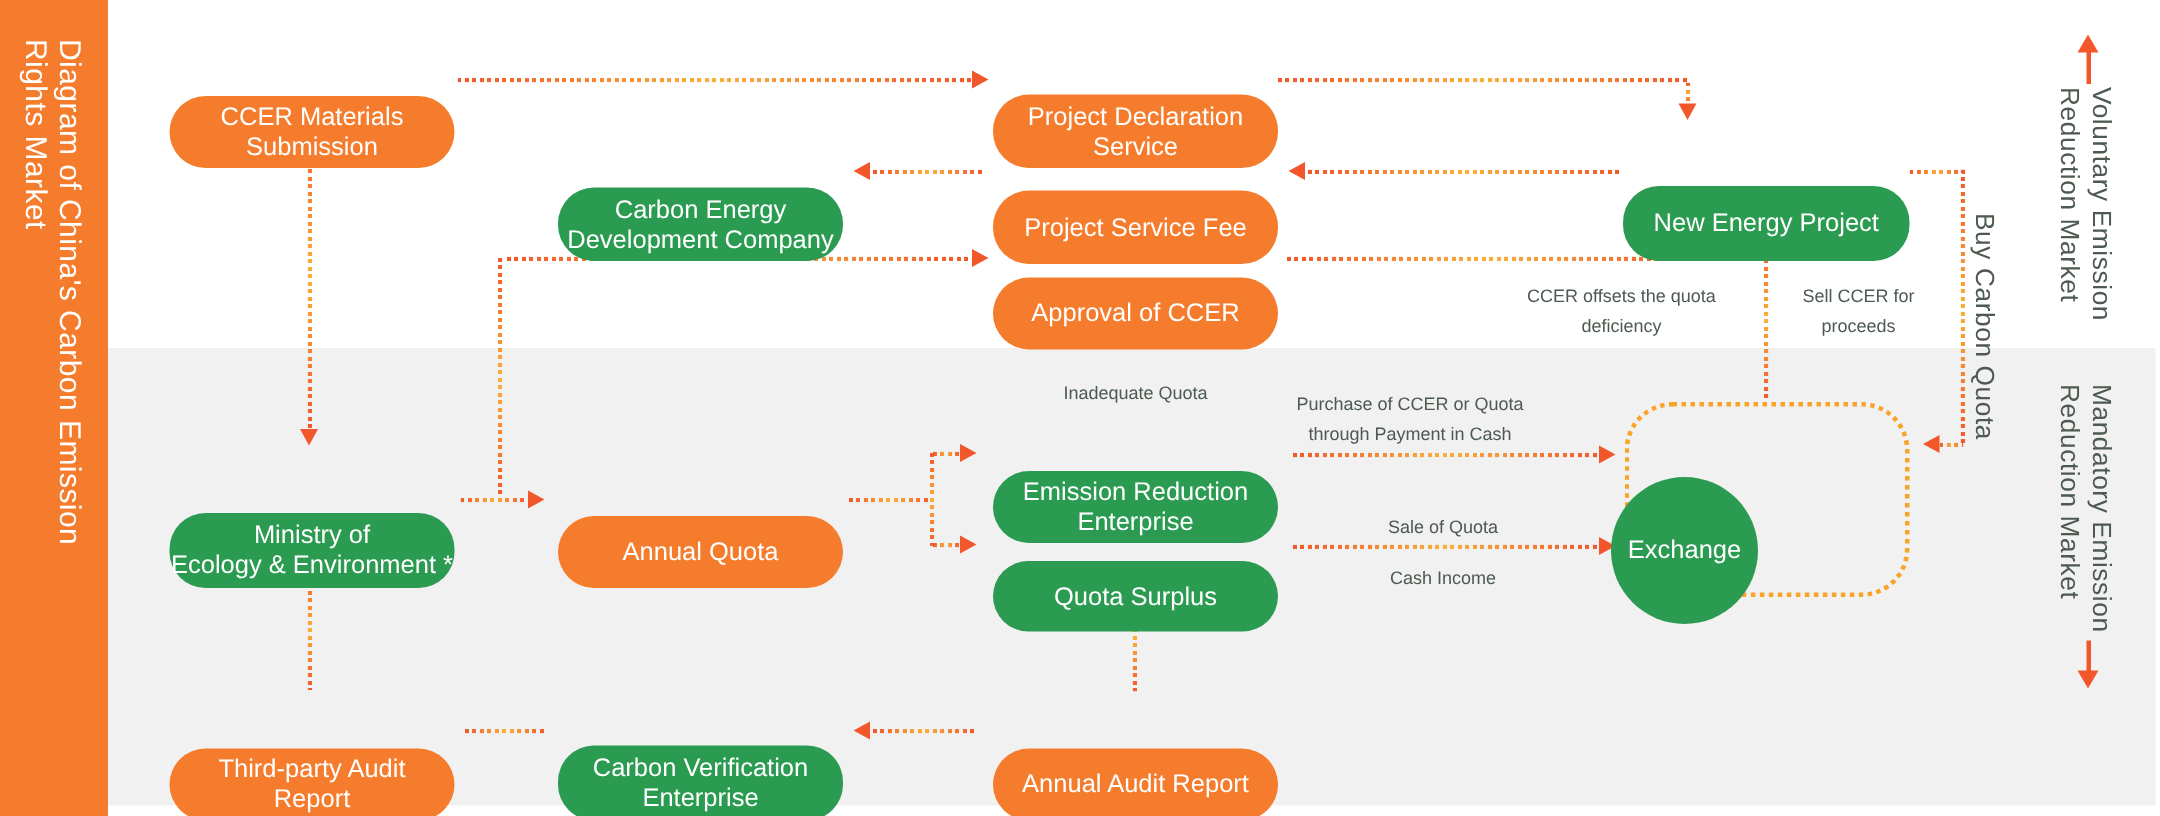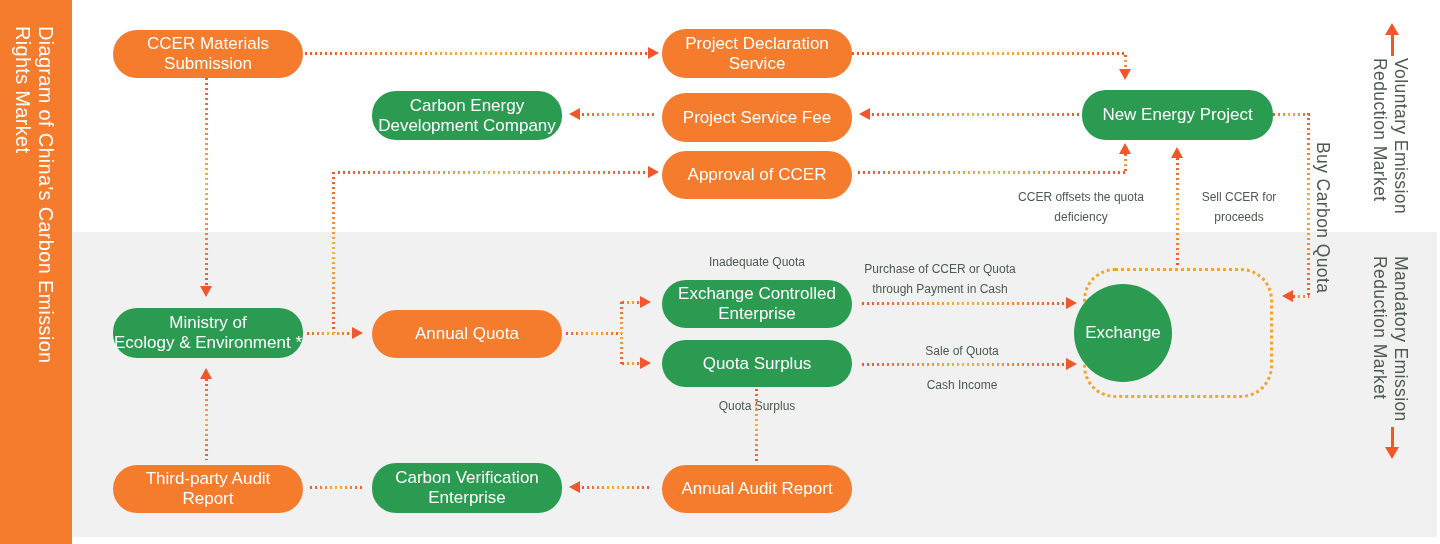--- a/index.html
+++ b/index.html
@@ -21,21 +21,21 @@
   #title-text{
     position:absolute;left:11px;top:26px;writing-mode:vertical-rl;
     color:#fff;font-size:20px;line-height:23px;white-space:pre-line;letter-spacing:.3px;
   }
   
   #market-panel{position:absolute;left:72px;top:232px;width:1365px;height:305px;background:var(--panel);z-index:0;}
   
   .node{
     position:absolute;display:flex;align-items:center;justify-content:center;
     text-align:center;color:#fff;font-size:17px;line-height:20px;
-    border-radius:24px;white-space:pre-line;z-index:4;
+    border-radius:24px;white-space:pre-line;z-index:4;margin-top:34px;
   }
   .orange{background:var(--orange);}
   .green{background:var(--green);}
   #exchange-zone{
     position:absolute;left:1083px;top:268px;width:190px;height:130px;
     border:3px dotted #F9A328;border-radius:32px;box-sizing:border-box;z-index:1;
   }
   #node-exchange{left:1074px;top:284px;width:98px;height:98px;border-radius:50%;text-align:center;}
   
   .glabel{
@@ -166,21 +166,21 @@
   <div class="node orange" style="left:662px;top:29px;width:190px;height:49px;">Project Declaration
 Service</div>
   <div class="node green" style="left:372px;top:91px;width:190px;height:49px;">Carbon Energy
 Development Company</div>
   <div class="node orange" style="left:662px;top:93px;width:190px;height:49px;">Project Service Fee</div>
   <div class="node orange" style="left:662px;top:151px;width:190px;height:48px;">Approval of CCER</div>
   <div class="node green" style="left:1082px;top:90px;width:191px;height:50px;">New Energy Project</div>
   <div class="node orange" style="left:372px;top:310px;width:190px;height:48px;">Annual Quota</div>
   <div class="node green" style="left:113px;top:308px;width:190px;height:50px;">Ministry of
 Ecology &amp; Environment *</div>
-  <div class="node green" style="left:662px;top:280px;width:190px;height:48px;">Exchange Controlled
+  <div class="node green" style="left:662px;top:280px;width:190px;height:48px;">Emission Reduction
 Enterprise</div>
   <div class="node green" style="left:662px;top:340px;width:190px;height:47px;">Quota Surplus</div>
   <div class="node orange" style="left:113px;top:465px;width:190px;height:48px;">Third-party Audit
 Report</div>
   <div class="node green" style="left:372px;top:463px;width:190px;height:50px;">Carbon Verification
 Enterprise</div>
   <div class="node orange" style="left:662px;top:465px;width:190px;height:48px;">Annual Audit Report</div>
   <div class="node green" id="node-exchange">Exchange</div>
 
 </div>

